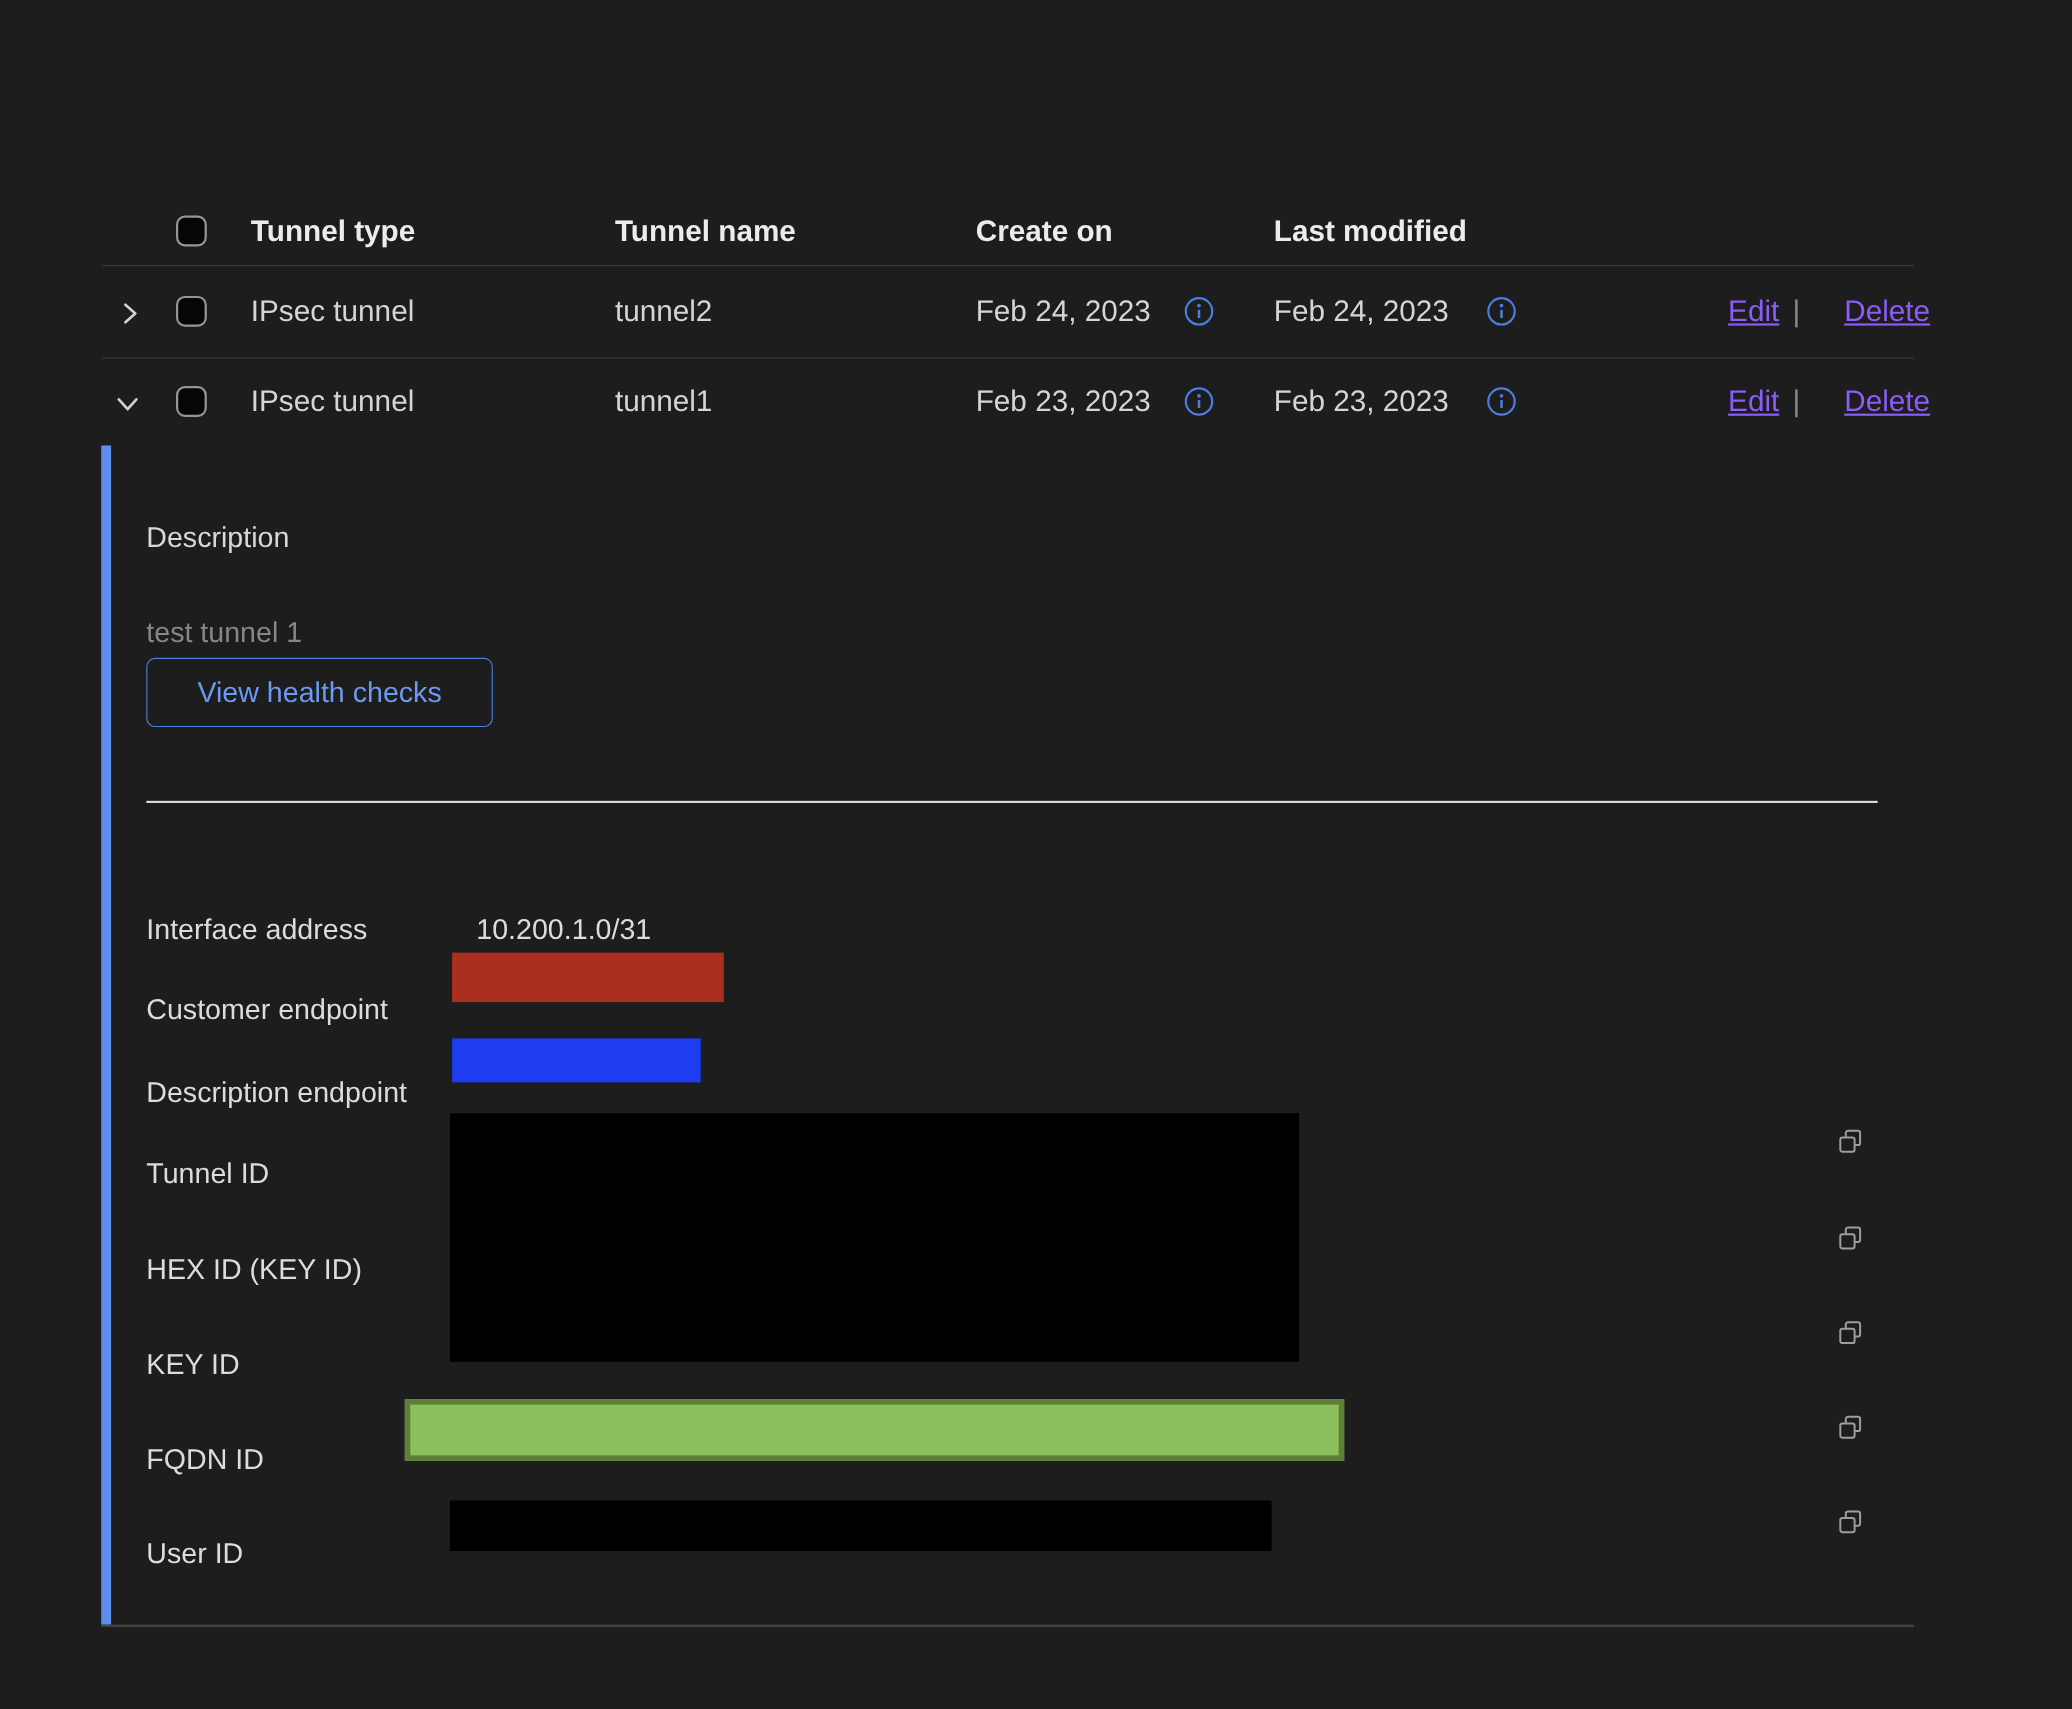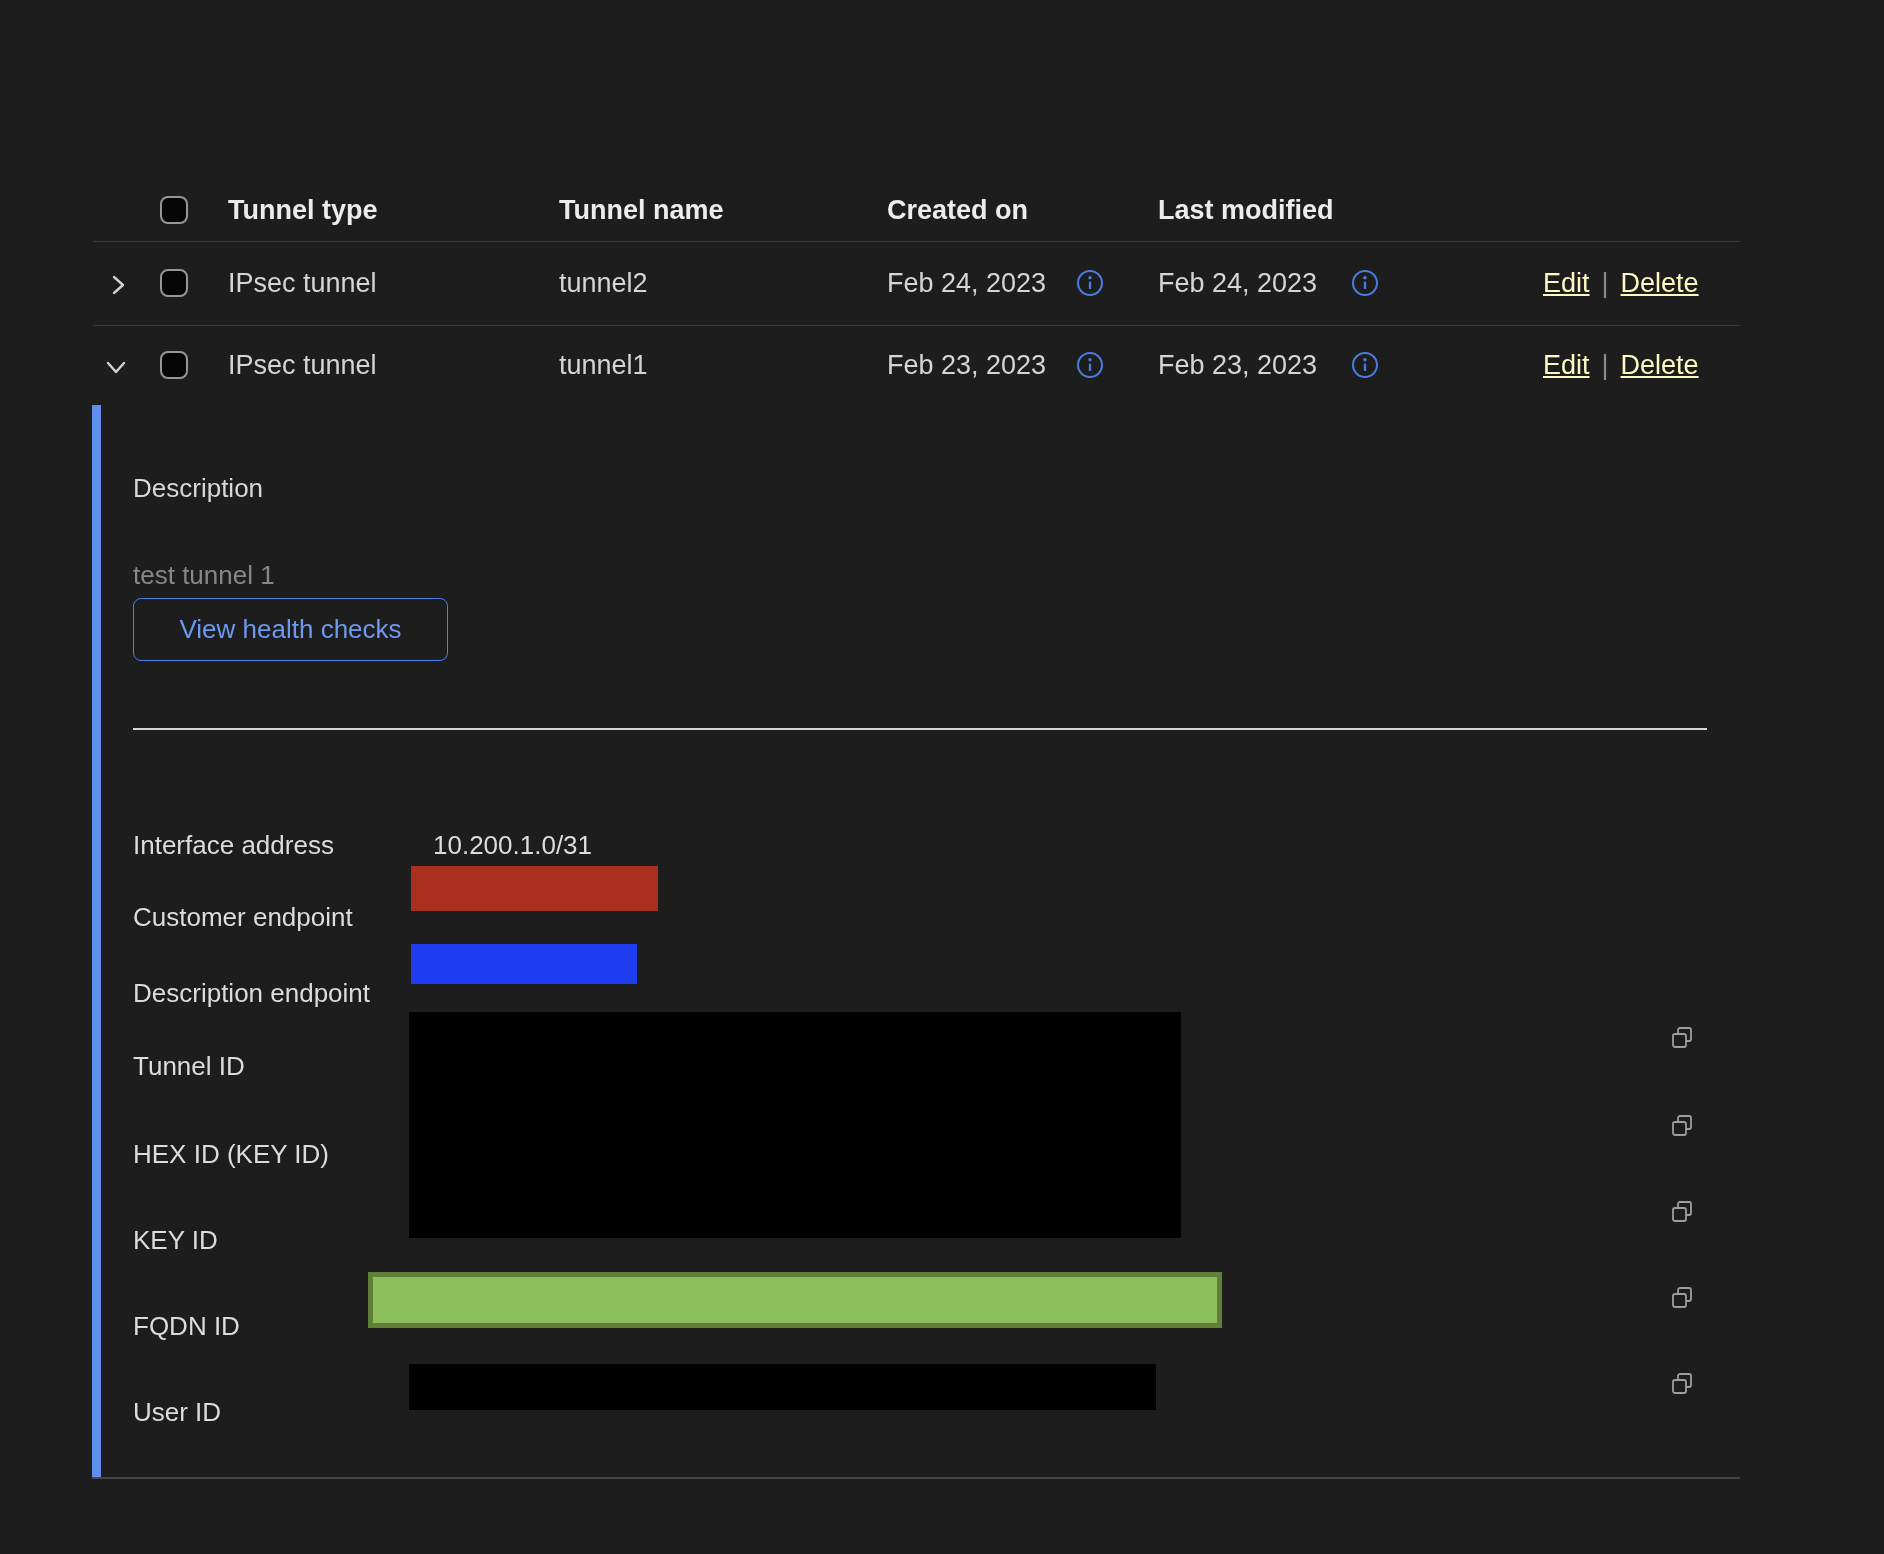--- a/index.html
+++ b/index.html
@@ -4,21 +4,21 @@
 <style>
   html,body{margin:0;padding:0;background:#1d1d1e;}
   .stage{
     position:relative;width:1884px;height:1554px;background:#1d1d1e;overflow:hidden;
     font-family:"Liberation Sans",sans-serif;
   }
   .txt{position:absolute;font-size:27px;line-height:32px;color:#d5d5d7;white-space:nowrap;text-align:center;}
   .th{font-weight:700;color:#ececee;}
   .lbl{position:absolute;font-size:26px;line-height:32px;color:#dcdcde;white-space:nowrap;margin-top:28px;}
   .muted{color:#87878b;}
-  .link{color:#fef9c3;text-decoration:underline;cursor:pointer;}
+  .link{color:#8b5cf6;text-decoration:underline;cursor:pointer;margin-left:28px;}
   .sep{color:#8b8b8f;}
   .row-divider{position:absolute;left:93px;width:1647px;height:1px;background:#3b3b3e;}
   .checkbox{position:absolute;width:28px;height:28px;box-sizing:border-box;
     border:2px solid #96969a;border-radius:8px;background:#060607;cursor:pointer;}
   .btn-outline{position:absolute;display:flex;align-items:center;justify-content:center;gap:10px;
     box-sizing:border-box;border:1px solid #4c80e4;border-radius:8px;background:transparent;
     color:#6e99f0;cursor:pointer;font-family:"Liberation Sans",sans-serif;}
   .icon-btn{position:absolute;width:28px;height:28px;cursor:pointer;background:none;border:none;padding:0;}
   .redact{position:absolute;}
   .redact.green{box-sizing:border-box;border:5px solid #5f7e38;}
@@ -30,21 +30,21 @@
 </style>
 </head>
 <body>
 
 <div class="stage">
 
 
   <div class="checkbox" style="left:160px;top:196px;"></div>
   <div class="txt th" style="left:228px;top:194px;">Tunnel type</div>
   <div class="txt th" style="left:559px;top:194px;">Tunnel name</div>
-  <div class="txt th" style="left:887px;top:194px;">Created on</div>
+  <div class="txt th" style="left:887px;top:194px;">Create on</div>
   <div class="txt th" style="left:1158px;top:194px;">Last modified</div>
   <div class="row-divider" style="top:241px;"></div>
 
   <div>
     <button class="icon-btn" style="left:105px;top:271px;">
       <svg width="26" height="26" viewBox="0 0 26 26">
         <polyline points="9,5 18,13 9,21" fill="none" stroke="#d2d2d4" stroke-width="2.4" stroke-linecap="round" stroke-linejoin="round"></polyline>
       </svg>
     </button>
     <div class="checkbox" style="left:160px;top:269px;"></div>

